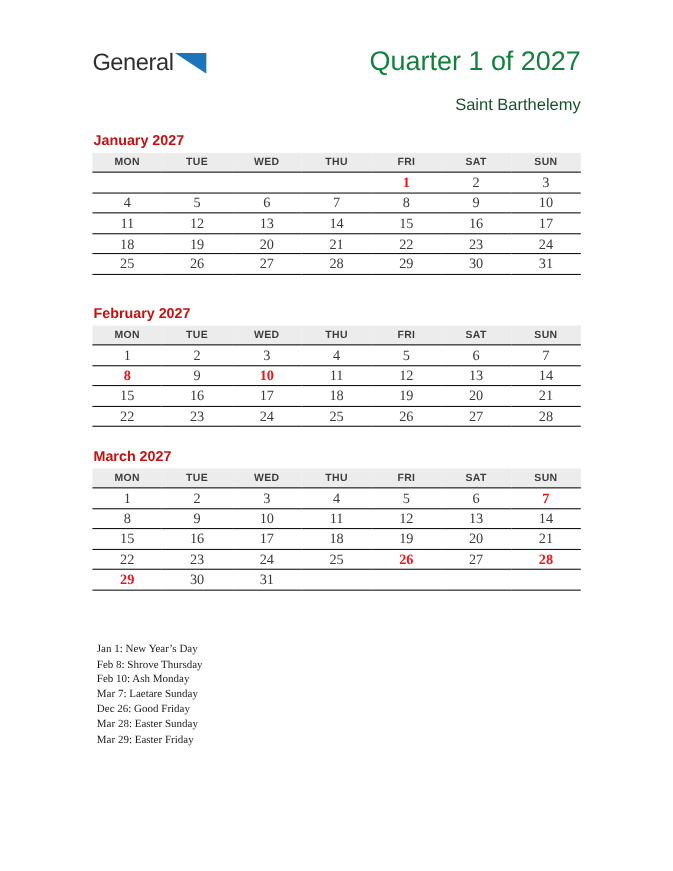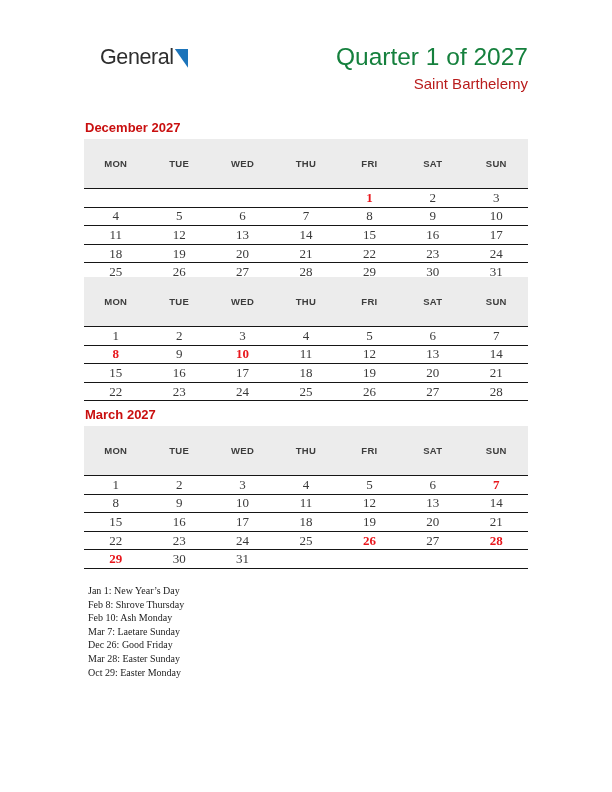--- a/index.html
+++ b/index.html
@@ -6,46 +6,46 @@
   body {
     width:612px; height:792px;
     background:#ffffff;
     font-family:"Liberation Sans", sans-serif;
     position:relative;
     overflow:hidden;
   }
 
   
   .logo { position:absolute; left:84px; top:47px; width:104px; }
-  .logo-row1 { display:flex; align-items:center;margin-left:16px; }
+  .logo-row1 { display:flex; align-items:flex-start; }
   .logo-general { font-size:21.5px; letter-spacing:-0.4px; color:#2e2e2e; line-height:1; }
   .logo-triangle {
     display:inline-block; width:29px; height:19px;
     background:#1c74ba;
     clip-path:polygon(0 0, 100% 0, 100% 100%);
     margin-left:1px; margin-top:1px;
   }
   .logo-blue { text-align:right; font-size:21.5px; letter-spacing:-0.4px; color:#1c74ba; line-height:1; margin-top:-4px; padding-right:1px; }
 
   
   .doc-header { position:absolute; right:84px; top:44px; text-align:right; }
   .doc-title { font-size:24.5px; color:#15803d; line-height:1.1; }
-  .doc-subtitle { font-size:15px; color:#b91c1c; margin-top:4px; }
+  .doc-subtitle { font-size:15px; color:#14532d; margin-top:16px; }
 
   
   .month { position:absolute; left:84px; width:444px; }
   #month-0 { top:120px; }
   #month-1 { top:277px; }
   #month-2 { top:407px; }
   .month-title { font-size:13px; font-weight:bold; color:#c90f0f; margin:0 0 4px 1px; }
   table.cal { width:444px; border-collapse:collapse; table-layout:fixed; }
   table.cal thead tr { background:#ececec; border-bottom:1.6px solid #161616; }
   table.cal th {
     height:17px; font-size:9.5px; font-weight:bold; color:#3d3d3d;
-    letter-spacing:0.3px; text-align:center; padding:16px;
+    letter-spacing:0.3px; text-align:center; padding:0;
   }
   table.cal tbody tr { border-bottom:1.4px solid #161616; }
   table.cal td {
     height:17.6px; text-align:center; padding:0;
     font-family:"Liberation Serif", serif;
     font-size:13px; color:#3a3a3a;
   }
   table.cal td.red { color:#e8161c; font-weight:bold; }
 
   
@@ -61,21 +61,21 @@
     <span class="logo-triangle"></span>
   </div>
 </div>
 
 <div class="doc-header">
   <div class="doc-title">Quarter 1 of 2027</div>
   <div class="doc-subtitle">Saint Barthelemy</div>
 </div>
 
 <div class="month" id="month-0">
-  <div class="month-title">December 2027</div>
+  <div class="month-title">January 2027</div>
   <table class="cal">
       <thead>
         <tr>
           <th>MON</th>
           <th>TUE</th>
           <th>WED</th>
           <th>THU</th>
           <th>FRI</th>
           <th>SAT</th>
           <th>SUN</th>
@@ -125,20 +125,21 @@
           <td>28</td>
           <td>29</td>
           <td>30</td>
           <td>31</td>
         </tr>
       </tbody>
     </table>
 </div>
 
 <div class="month" id="month-1">
+  <div class="month-title">February 2027</div>
   <table class="cal">
       <thead>
         <tr>
           <th>MON</th>
           <th>TUE</th>
           <th>WED</th>
           <th>THU</th>
           <th>FRI</th>
           <th>SAT</th>
           <th>SUN</th>
@@ -249,14 +250,14 @@
     </table>
 </div>
 
 <div class="holidays">
     <div class="holiday-line">Jan 1: New Year’s Day</div>
     <div class="holiday-line">Feb 8: Shrove Thursday</div>
     <div class="holiday-line">Feb 10: Ash Monday</div>
     <div class="holiday-line">Mar 7: Laetare Sunday</div>
     <div class="holiday-line">Dec 26: Good Friday</div>
     <div class="holiday-line">Mar 28: Easter Sunday</div>
-    <div class="holiday-line">Oct 29: Easter Monday</div>
+    <div class="holiday-line">Mar 29: Easter Friday</div>
   </div>
 
 </body></html>

